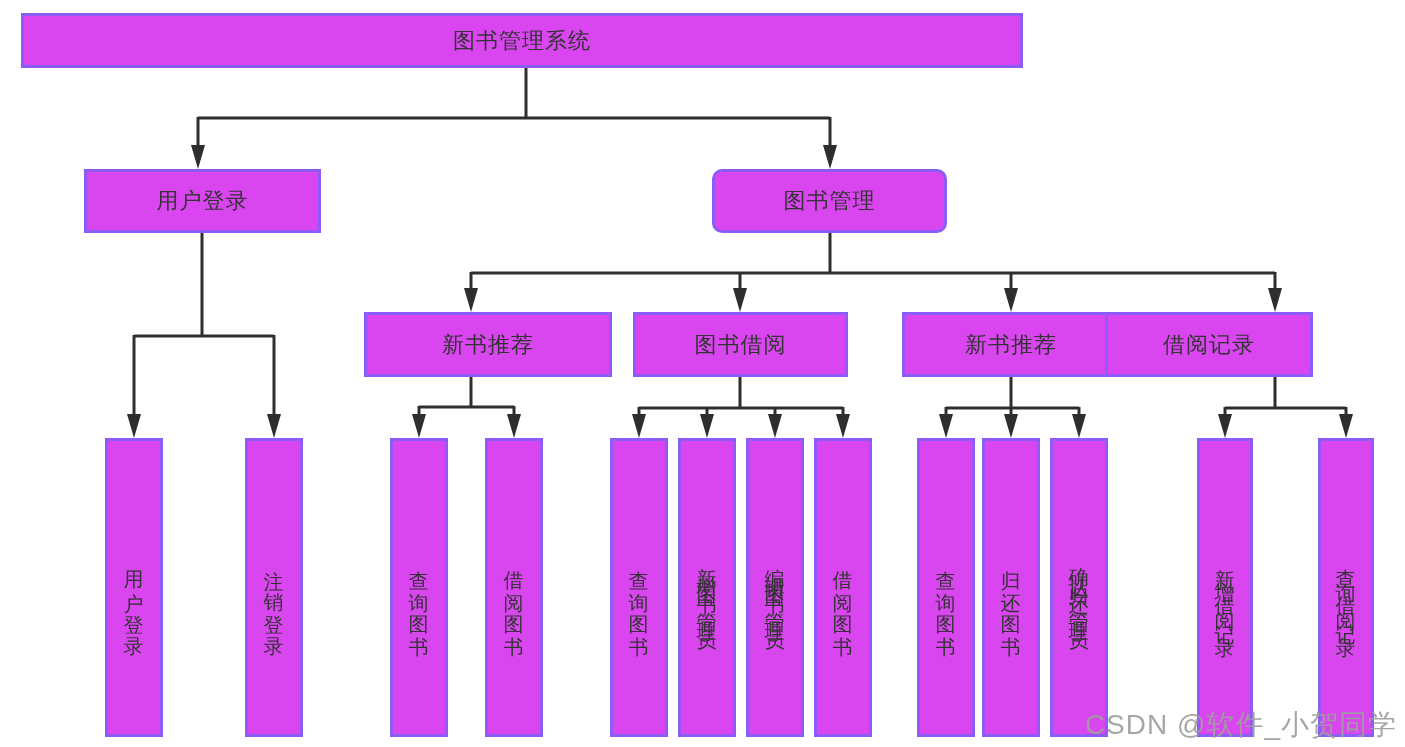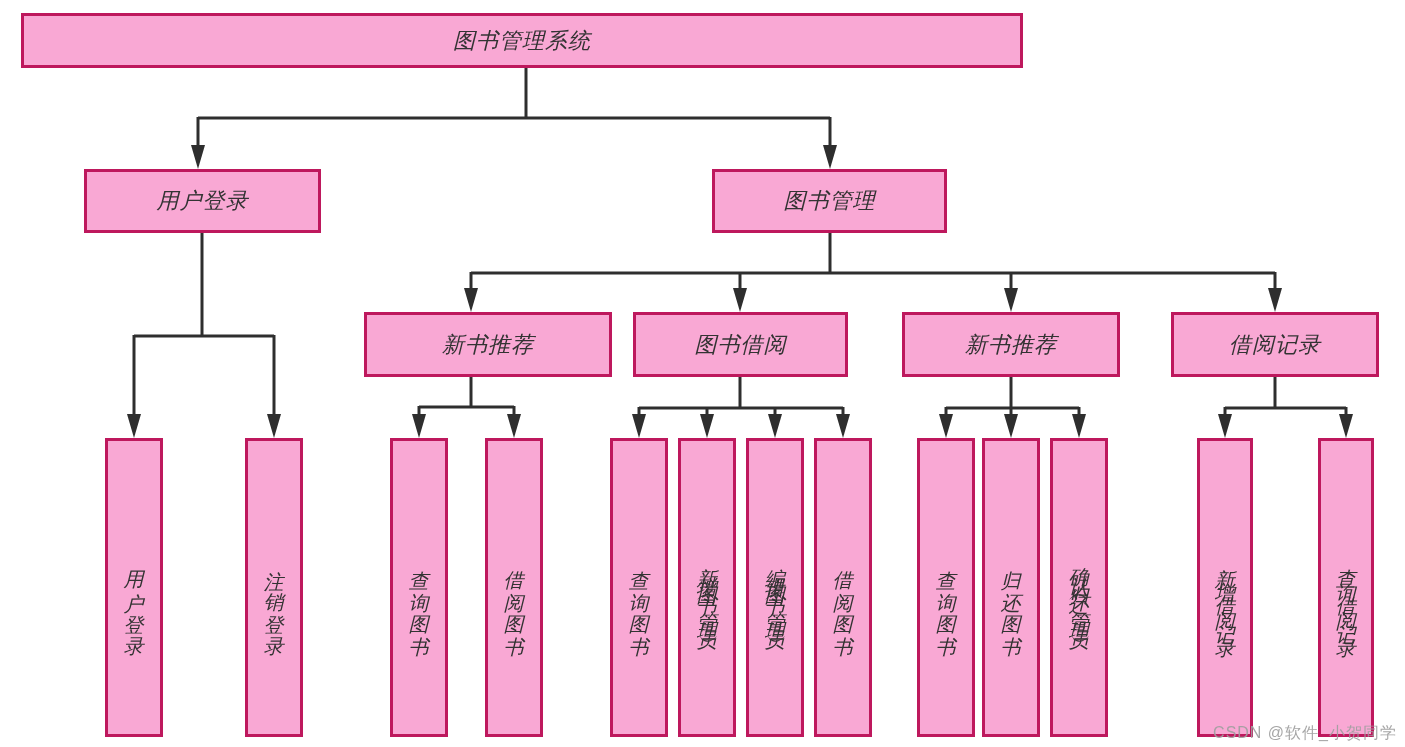--- a/index.html
+++ b/index.html
@@ -7,67 +7,66 @@
     position:relative;
     width:1405px; height:747px;
     background:#ffffff;
     font-family:"Liberation Sans","DejaVu Sans",sans-serif;
     overflow:hidden;
   }
   #connectors { position:absolute; left:0; top:0; width:1405px; height:747px; }
   .node {
     position:absolute;
     box-sizing:border-box;
-    border:3px solid #be185d;
-    background:#f9a8d4;
+    border:3px solid #8b5cf6;
+    background:#d946ef;
     display:flex; align-items:center; justify-content:center;
     color:#333333;
-    font-style:italic;
   }
   .hbox { font-size:22px; letter-spacing:1px; }
   .vbox { top:438px; height:299px; width:58px; }
   .vbox .vlabel {
     writing-mode:vertical-rl;
     text-orientation:mixed;
     font-size:20px;
     color:#333333;
     line-height:1;
   }
   .len4 .vlabel { letter-spacing:22px; margin-bottom:-22px; }
   .len6 .vlabel { letter-spacing:14px; margin-bottom:-14px; }
   .len9 .vlabel { letter-spacing:9px;  margin-bottom:-9px; }
 
   
   #root { left:21px;  top:13px;  width:1002px; height:55px; }
   #l2a  { left:84px;  top:169px; width:237px;  height:64px; }
-  #l2b  { left:712px; top:169px; width:235px;  height:64px; }
+  #l2b  { left:712px; top:169px; width:235px;  height:64px;border-radius:10px; }
   #l3a  { left:364px; top:312px; width:248px;  height:65px; }
   #l3b  { left:633px; top:312px; width:215px;  height:65px; }
   #l3c  { left:902px; top:312px; width:218px;  height:65px; }
-  #l3d  { left:1171px;top:312px; width:208px;  height:65px; }
+  #l3d  { left:1105px;top:312px; width:208px;  height:65px; }
 
   
   #v1  { left:105px; }
   #v2  { left:245px; }
   #v3  { left:390px; }
   #v4  { left:485px; }
   #v5  { left:610px; }
   #v6  { left:678px; }
   #v7  { left:746px; }
   #v8  { left:814px; }
   #v9  { left:917px; }
   #v10 { left:982px; }
   #v11 { left:1050px; }
   #v12 { left:1197px; width:56px; }
   #v13 { left:1318px; width:56px; }
 
   #watermark {
     position:absolute;
     right:8px; bottom:3px;
-    font-size:16px;
+    font-size:28px;
     color:rgba(158,158,158,0.92);
     letter-spacing:1px;
     z-index:5;
     white-space:nowrap;
   }
 </style>
 </head>
 <body>
 
 <div id="canvas">

